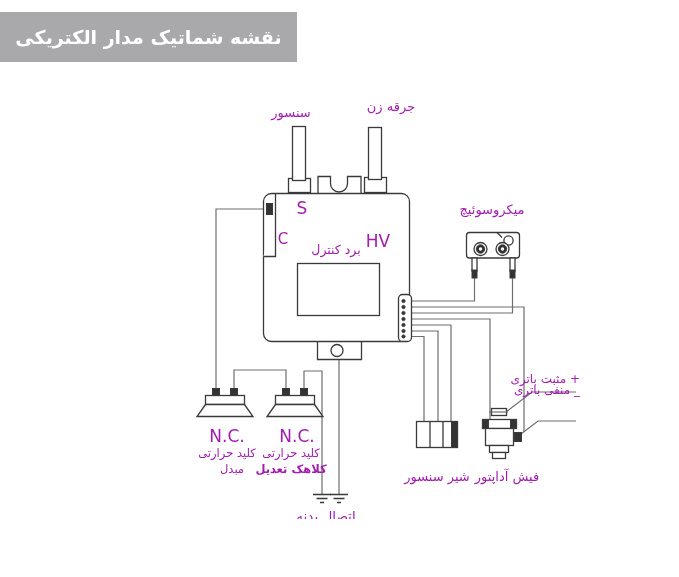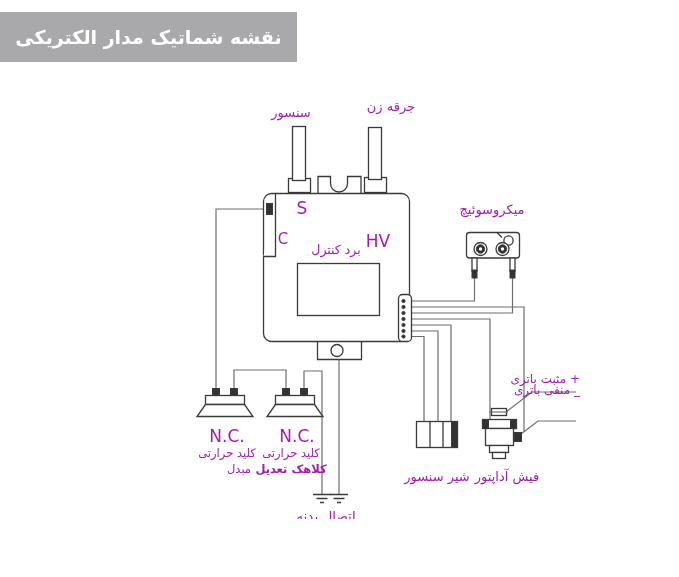--- a/index.html
+++ b/index.html
@@ -154,21 +154,21 @@
   <div class="lbl" style="left:391px;top:106px;">جرقه زن</div>
   <div class="lbl" style="left:492px;top:209px;">میکروسوئیچ</div>
 
   <div class="lbl latin" style="left:302px;top:208px;">S</div>
   <div class="lbl latin" style="left:378px;top:208px;margin-top:33px;">HV</div>
   <div class="lbl latin" style="left:283px;top:239px;font-size:15px;">C</div>
   <div class="lbl board" style="left:336px;top:250px;">برد کنترل</div>
 
   <div class="lbl latin" style="left:227px;top:436px;">N.C.</div>
   <div class="lbl small" style="left:227px;top:454px;">کلید حرارتی</div>
-  <div class="lbl small" style="left:239px;top:470px;">مبدل</div>
+  <div class="lbl small" style="left:232px;top:470px;">مبدل</div>
 
   <div class="lbl latin" style="left:297px;top:436px;">N.C.</div>
   <div class="lbl small" style="left:291px;top:454px;">کلید حرارتی</div>
   <div class="lbl small" style="left:291px;top:470px;font-weight:bold;">کلاهک تعدیل</div>
 
   <div class="lbl" style="left:326px;top:517px;font-size:13.5px;">اتصال بدنه</div>
   <div class="lbl" style="left:437px;top:476px;">شیر سنسور</div>
   <div class="lbl" style="left:507px;top:476px;">فیش آداپتور</div>
 
   <div class="lbl right-ref" style="left:580px;top:379px;">مثبت باتری +</div>

